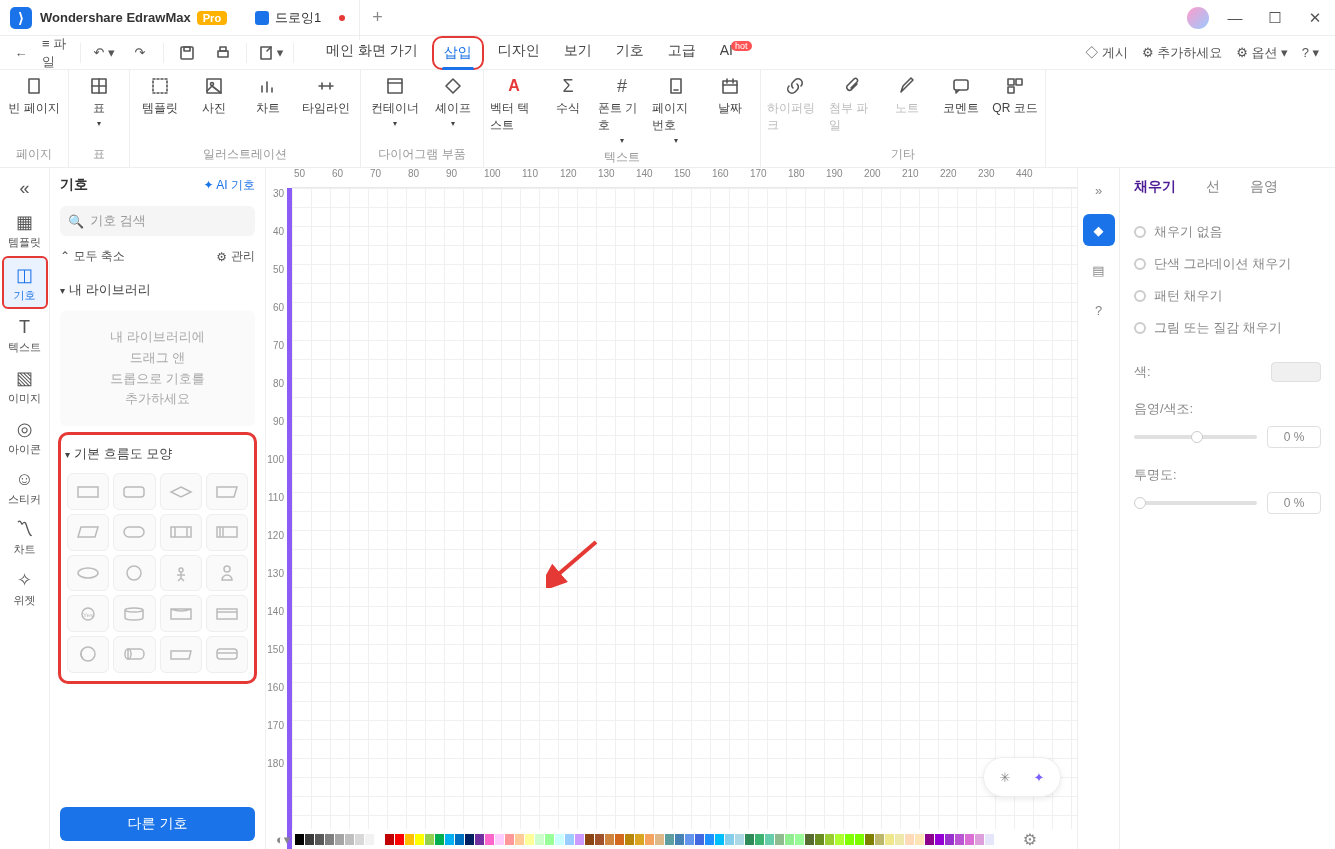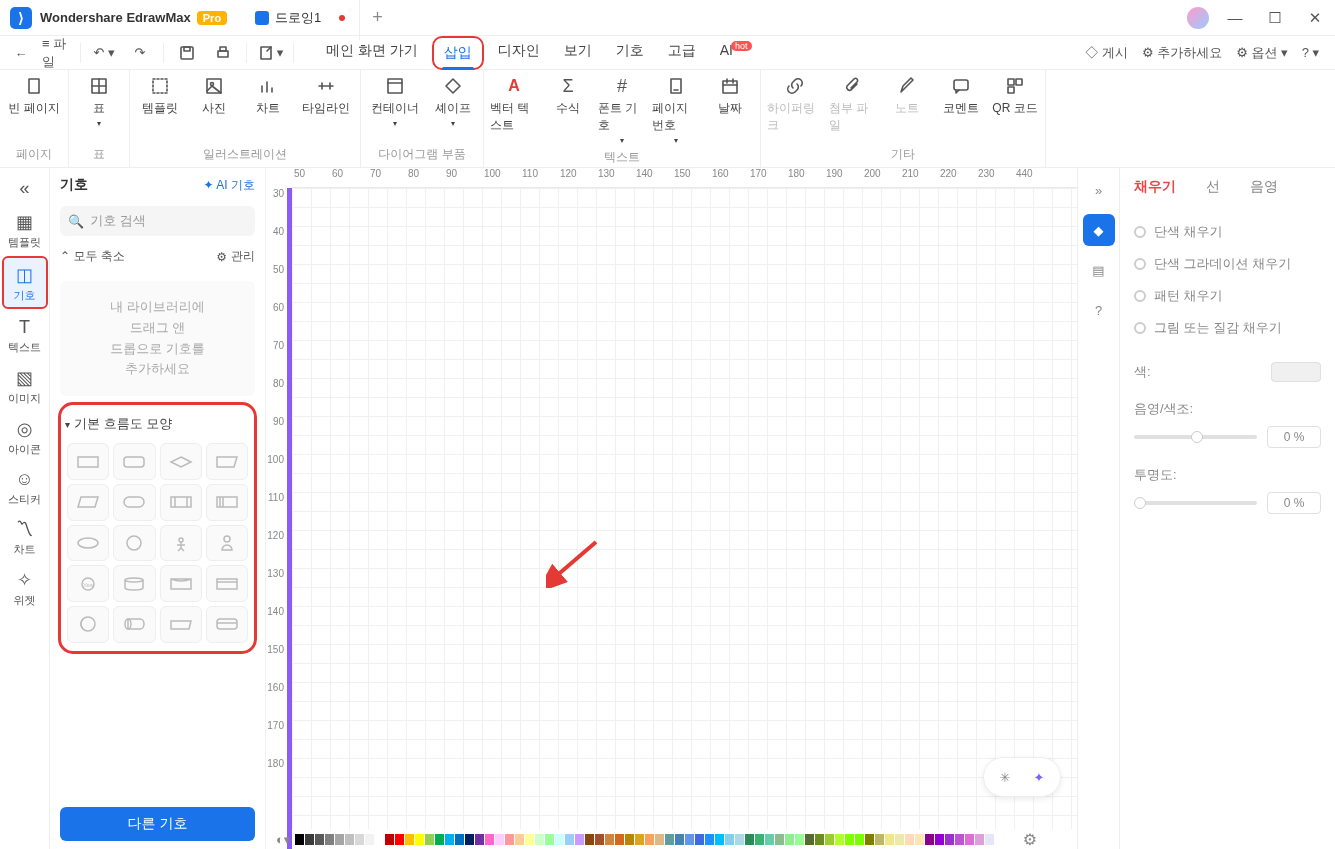--- a/index.html
+++ b/index.html
@@ -51,21 +51,21 @@
 .sympanel { width:216px; border-right:1px solid #f0f0f0; display:flex; flex-direction:column; background:#fff; }
 .sympanel .hdr { display:flex; align-items:center; padding:8px 10px; font-weight:600; font-size:14px; }
 .sympanel .hdr .ai { margin-left:auto; color:#1a73e8; font-size:12px; font-weight:500; }
 .sympanel .search { margin:4px 10px 8px; display:flex; align-items:center; background:#f5f5f5; border-radius:6px; padding:6px 8px; color:#999; font-size:13px; }
 .sympanel .tools { display:flex; align-items:center; padding:4px 10px 10px; font-size:12px; color:#555; }
 .sympanel .tools .mgr { margin-left:auto; display:flex; align-items:center; gap:4px; }
 .sympanel .section { padding:6px 10px; font-size:13px; color:#444; }
 .sympanel .section .tri { margin-right:4px; font-size:10px; }
 .sympanel .dropmsg { margin:6px 10px; padding:16px 10px; background:#fafafa; border-radius:6px; text-align:center; color:#aaa; font-size:13px; line-height:1.6; }
 .sympanel .scroll { flex:1; overflow:auto; }
-.symgrid-wrap { margin:4px 8px; border:3px solid #e53935; border-radius:15px; padding:4px 4px 8px; }
+.symgrid-wrap { margin:4px 8px; border:3px solid #e53935; border-radius:10px; padding:4px 4px 8px; }
 .symgrid { display:grid; grid-template-columns:repeat(4,1fr); gap:4px; margin-top:4px; padding:0 2px; }
 .symcell { aspect-ratio:1.15/1; background:#fafafa; border:1px solid #eee; border-radius:6px; display:flex; align-items:center; justify-content:center; }
 .symcell svg { width:28px; height:20px; stroke:#bbb; fill:none; stroke-width:1.5; }
 .morebtn { margin:8px 10px; padding:8px; background:#1a73e8; color:#fff; text-align:center; border-radius:6px; font-size:14px; }
 
 
 .canvas-area { flex:1; position:relative; background:#fff; }
 .ruler-h { position:absolute; top:0; left:26px; right:0; height:20px; background:#fff; border-bottom:1px solid #e8e8e8; display:flex; font-size:10px; color:#888; }
 .ruler-h .tick { width:38px; text-align:left; padding-left:2px; }
 .ruler-v { position:absolute; top:20px; left:0; width:26px; bottom:0; background:#fff; border-right:5px solid #8b5cf6; font-size:10px; color:#888; }
@@ -78,21 +78,21 @@
 .colorbar { position:absolute; left:10px; right:40px; bottom:0; height:20px; display:flex; align-items:center; gap:1px; }
 .colorbar .sw { width:9px; height:11px; }
 .colorbar .gear { margin-left:auto; font-size:16px; color:#888; }
 
 
 .rightrail { width:42px; border-left:1px solid #eee; display:flex; flex-direction:column; align-items:center; padding-top:6px; gap:8px; }
 .rightrail .rbtn { width:32px; height:32px; display:flex; align-items:center; justify-content:center; border-radius:6px; color:#888; }
 .rightrail .rbtn.active { background:#1a73e8; color:#fff; }
 .proppanel { width:216px; border-left:1px solid #eee; padding:6px 14px; }
 .proppanel .tabs { display:flex; gap:30px; font-size:14px; color:#888; margin-bottom:16px; padding:4px 0; }
-.proppanel .tabs .ptab.active { color:#ef4444; font-weight:600; }
+.proppanel .tabs .ptab.active { color:#4c1d95; font-weight:600; }
 .proppanel .radio-row { display:flex; align-items:center; gap:8px; font-size:13px; color:#888; padding:7px 0; }
 .proppanel .radio-row .r { width:12px; height:12px; border:2px solid #ccc; border-radius:50%; }
 .proppanel .field { display:flex; align-items:center; justify-content:space-between; font-size:13px; color:#888; margin-top:18px; }
 .proppanel .field .swatch { width:50px; height:20px; background:#f0f0f0; border:1px solid #e0e0e0; border-radius:4px; }
 .proppanel .slider-row { display:flex; align-items:center; gap:10px; margin-top:8px; }
 .proppanel .track { flex:1; height:4px; background:#e0e0e0; border-radius:2px; position:relative; }
 .proppanel .thumb { position:absolute; top:-4px; width:12px; height:12px; background:#fff; border:1px solid #ccc; border-radius:50%; }
 .proppanel .valbox { width:54px; height:22px; border:1px solid #e0e0e0; border-radius:4px; display:flex; align-items:center; justify-content:center; font-size:12px; color:#888; }
 
 svg.icn { width:20px; height:20px; stroke:currentColor; fill:none; stroke-width:1.6; stroke-linecap:round; stroke-linejoin:round; }
@@ -391,20 +391,21 @@
     <div class="hdr">
         <span>기호</span>
       <span class="ai">✦ <span>AI 기호</span></span>
       </div>
     <div class="search">🔍 <span style="margin-left:6px">기호 검색</span></div>
     <div class="tools">
       <span>⌃ <span>모두 축소</span></span>
       <span class="mgr">⚙ <span>관리</span></span>
     </div>
     <div class="scroll">
+      <div class="section"><span class="tri">▾</span><span>내 라이브러리</span></div>
       <div class="dropmsg" id="dropmsg">내 라이브러리에<br>드래그 앤<br>드롭으로 기호를<br>추가하세요</div>
       <div class="symgrid-wrap">
         <div class="section" style="padding-left:0"><span class="tri">▾</span><span>기본 흐름도 모양</span></div>
         <div class="symgrid" id="symgrid">
             <div class="symcell">
               <svg viewBox="0 0 28 20">
                 <rect x="4" y="5" width="20" height="10"></rect>
               </svg>
             </div>
             <div class="symcell">
@@ -656,21 +657,21 @@
   </div>
 
   <div class="proppanel">
     <div class="tabs">
       <span class="ptab active">채우기</span>
       <span class="ptab">선</span>
       <span class="ptab">음영</span>
     </div>
     <div class="radio-row">
         <span class="r"></span>
-        <span>단색 채우기</span>
+        <span>채우기 없음</span>
       </div>
     <div class="radio-row">
         <span class="r"></span>
         <span>단색 그라데이션 채우기</span>
       </div>
     <div class="radio-row">
         <span class="r"></span>
         <span>패턴 채우기</span>
       </div>
     <div class="radio-row">

